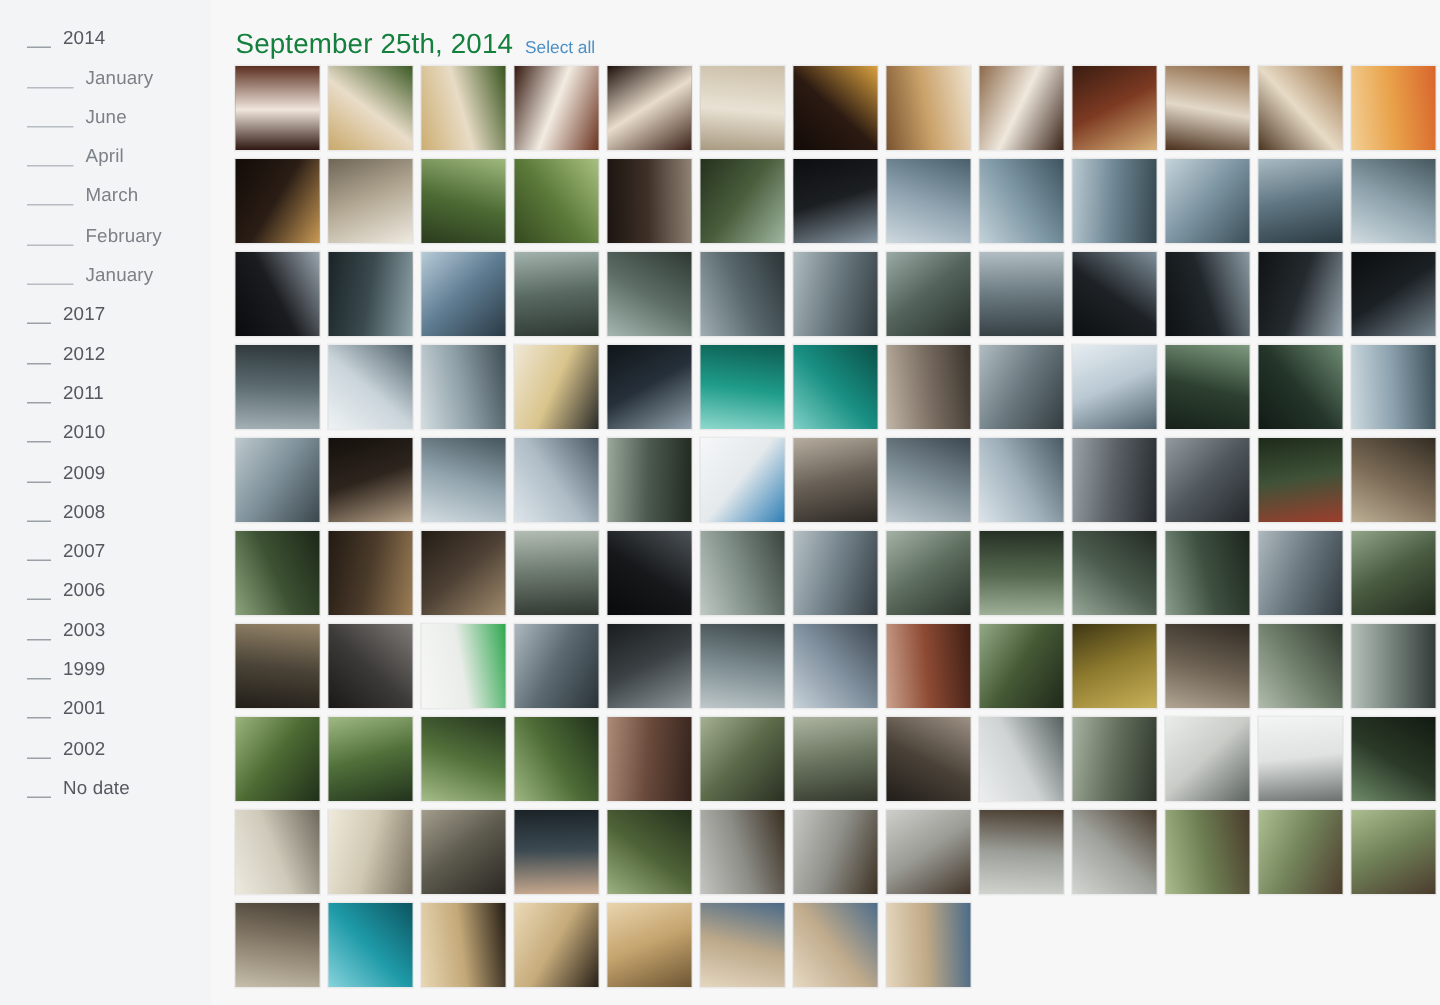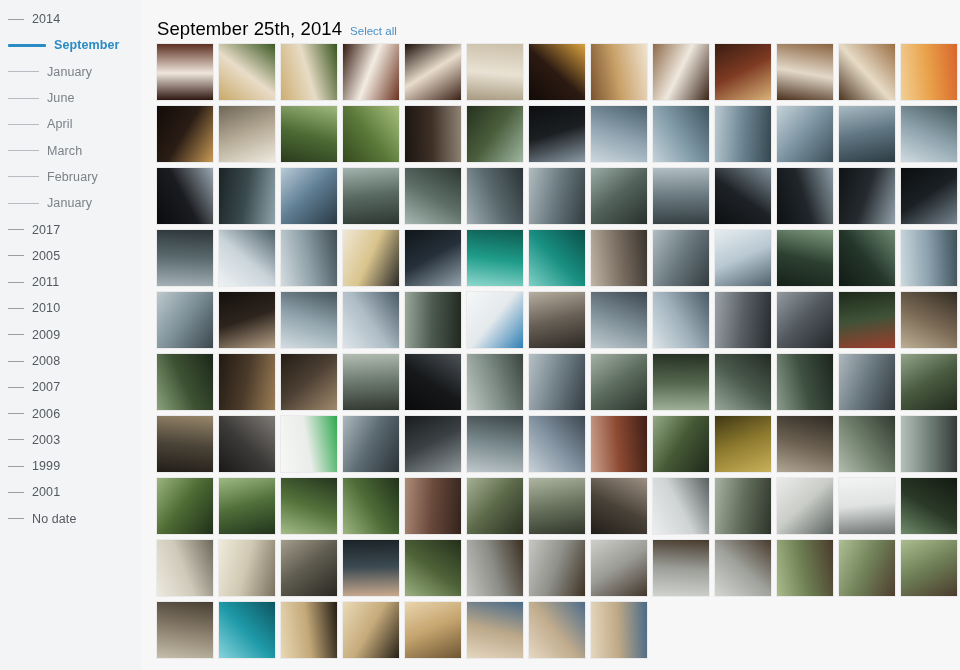--- a/index.html
+++ b/index.html
@@ -24,23 +24,23 @@
     width: 141px;
     min-width: 141px;
     height: 670px;
     background: #f2f4f6;
     padding-top: 6px;
     overflow: hidden;
     position: relative;
   }
   .nav-item {
     display: flex;
-    align-items: center;
+    align-items: flex-end;
     height: 26.3px;
-    padding-left: 8px;
+    padding-left: 18px;
     cursor: pointer;
     user-select: none;
   }
   .nav-dash {
     display: block;
     height: 1px;
     background: #9aa0a6;
     margin-right: 8px;
     flex: 0 0 auto;
   }
@@ -76,21 +76,21 @@
   }
   #header {
     display: flex;
     align-items: baseline;
     height: 44px;
     padding-top: 18px;
     padding-left: 1px;
   }
   #day-title {
     font-size: 18.5px;
-    color: #000000;
+    color: #15803d;
     font-weight: normal;
     letter-spacing: .1px;
     margin: 0;
     white-space: nowrap;
   }
   #select-all {
     font-size: 11.5px;
     color: #4a8fc4;
     margin-left: 8px;
     cursor: pointer;
@@ -120,24 +120,20 @@
 <body>
 
 <div id="app">
 
   <nav id="sidebar">
 
   <div class="nav-item level-year">
         <span class="nav-dash"></span>
         <span class="nav-label">2014</span>
       </div>
-      <div class="nav-item level-month active">
-        <span class="nav-dash"></span>
-        <span class="nav-label">September</span>
-      </div>
       <div class="nav-item level-month">
         <span class="nav-dash"></span>
         <span class="nav-label">January</span>
       </div>
       <div class="nav-item level-month">
         <span class="nav-dash"></span>
         <span class="nav-label">June</span>
       </div>
       <div class="nav-item level-month">
         <span class="nav-dash"></span>
@@ -154,21 +150,21 @@
       <div class="nav-item level-month">
         <span class="nav-dash"></span>
         <span class="nav-label">January</span>
       </div>
       <div class="nav-item level-year">
         <span class="nav-dash"></span>
         <span class="nav-label">2017</span>
       </div>
       <div class="nav-item level-year">
         <span class="nav-dash"></span>
-        <span class="nav-label">2005</span>
+        <span class="nav-label">2012</span>
       </div>
       <div class="nav-item level-year">
         <span class="nav-dash"></span>
         <span class="nav-label">2011</span>
       </div>
       <div class="nav-item level-year">
         <span class="nav-dash"></span>
         <span class="nav-label">2010</span>
       </div>
       <div class="nav-item level-year">
@@ -191,20 +187,24 @@
         <span class="nav-dash"></span>
         <span class="nav-label">2003</span>
       </div>
       <div class="nav-item level-year">
         <span class="nav-dash"></span>
         <span class="nav-label">1999</span>
       </div>
       <div class="nav-item level-year">
         <span class="nav-dash"></span>
         <span class="nav-label">2001</span>
+      </div>
+      <div class="nav-item level-year">
+        <span class="nav-dash"></span>
+        <span class="nav-label">2002</span>
       </div>
       <div class="nav-item level-year">
         <span class="nav-dash"></span>
         <span class="nav-label">No date</span>
       </div>
     </nav>
 
   <section id="main">
 
     <div id="header">

